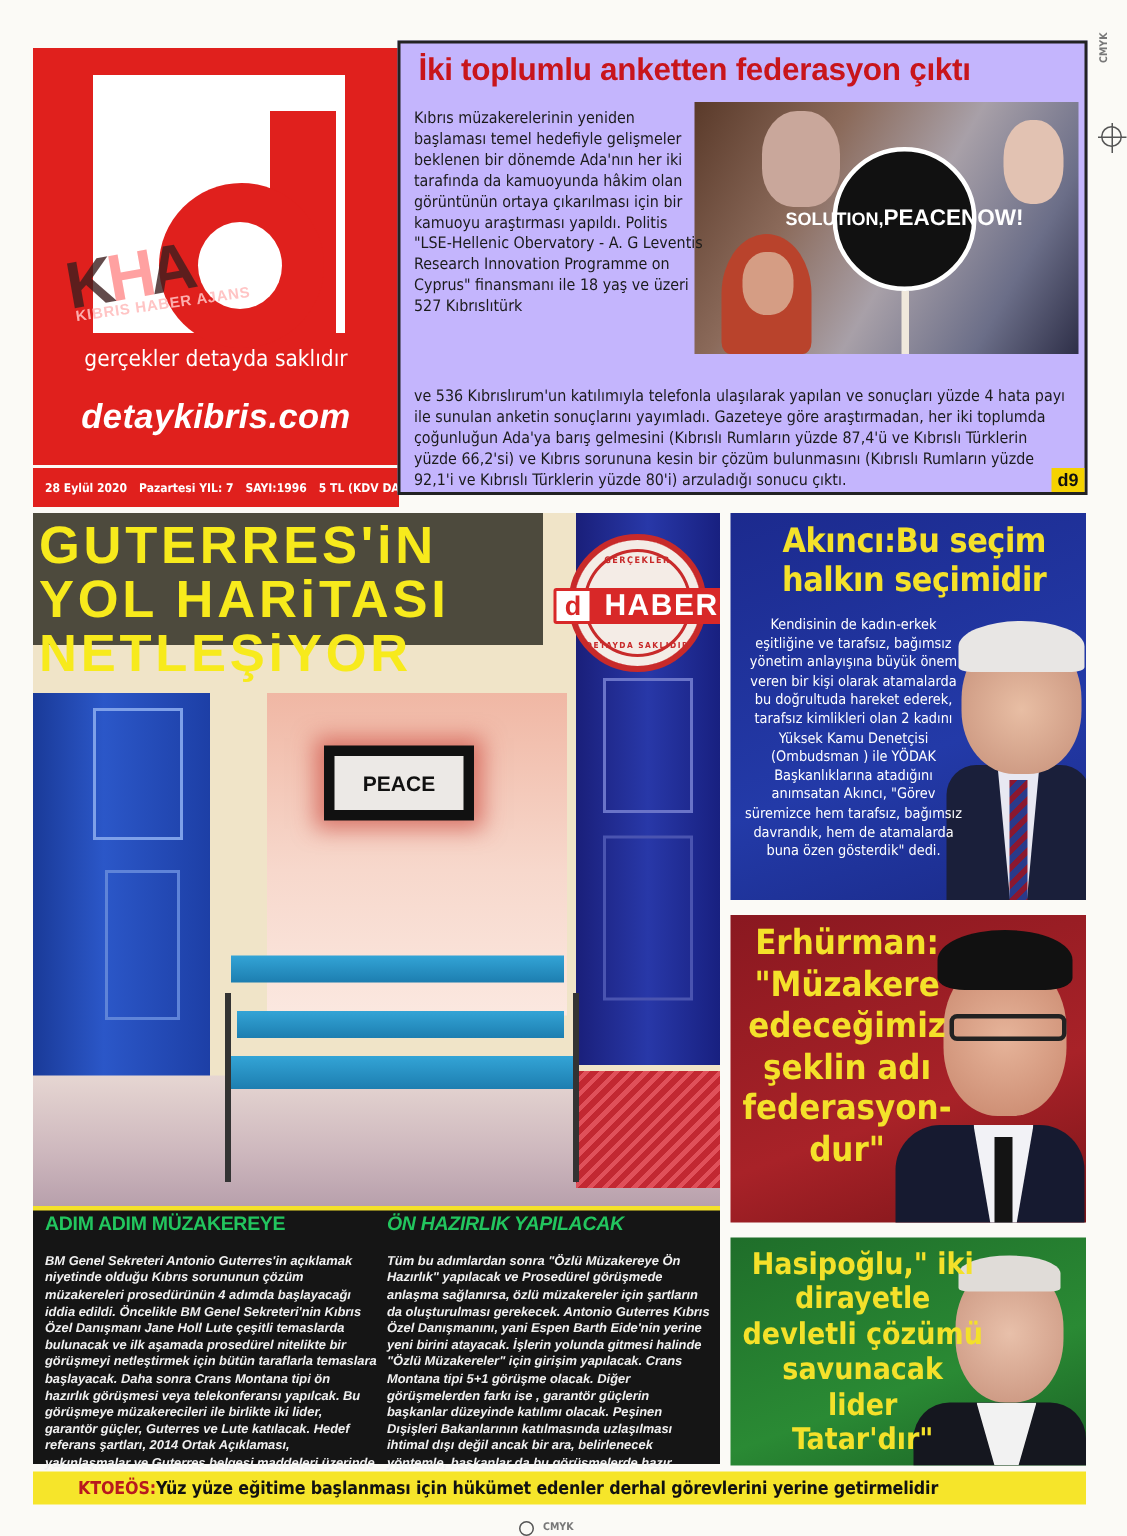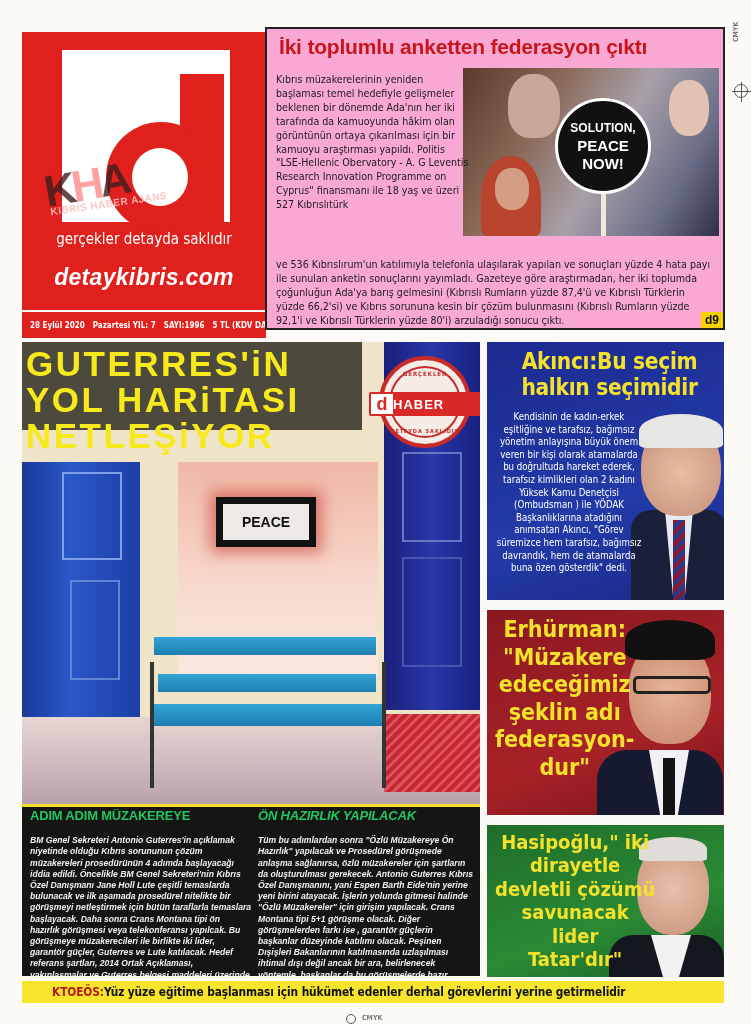--- a/index.html
+++ b/index.html
@@ -13,30 +13,30 @@
   .logo-d-bowl { position: absolute; left: 44px; top: 72px; width: 110px; height: 110px; border-radius: 50%; background: #e0201d; }
   .logo-d-hole { position: absolute; left: 70px; top: 98px; width: 56px; height: 58px; border-radius: 50%; background: #fff; }
   .kha { position: absolute; left: 22px; top: 128px; font-family: "Liberation Sans", sans-serif; font-weight: 900; font-size: 44px; letter-spacing: -4px; color: rgba(60,30,30,0.8); transform: rotate(-10deg); }
   .kha .h { color: rgba(255,130,130,0.75); }
   .kha-sub { position: absolute; left: 28px; top: 166px; font-family: "Liberation Sans", sans-serif; font-size: 10px; font-weight: bold; color: rgba(255,190,190,0.9); transform: rotate(-8deg); letter-spacing: 0.5px; }
   .tagline { position: absolute; left: 0; right: 0; top: 198px; text-align: center; color: #fff; font-size: 15px; }
   .site { position: absolute; left: 0; right: 0; top: 232px; text-align: center; color: #fff; font-family: "Liberation Sans", sans-serif; font-weight: bold; font-style: italic; font-size: 23px; letter-spacing: 0.3px; }
   .issue-bar { position: absolute; left: 0; right: 0; bottom: 0; height: 28px; border-top: 2px solid #fbfaf6; display: flex; align-items: center; gap: 8px; padding-left: 8px; color: #fff; font-size: 8px; font-weight: bold; white-space: nowrap; }
 
   
-  .top-story { position: absolute; left: 265px; top: 27px; width: 460px; height: 303px; border: 2px solid #222; background: #f9a8d4; }
+  .top-story { position: absolute; left: 265px; top: 27px; width: 460px; height: 303px; border: 2px solid #222; background: #c4b5fd; }
   .top-title { position: absolute; left: 12px; top: 6px; font-family: "Liberation Sans", sans-serif; font-weight: bold; font-size: 21px; color: #c8151b; letter-spacing: -0.2px; white-space: nowrap; }
   .top-body-col { position: absolute; left: 9px; top: 44px; width: 196px; font-size: 10.6px; line-height: 13.9px; color: #1b1b1b; }
   .top-body-wide { position: absolute; left: 9px; top: 229px; width: 440px; font-size: 10.6px; line-height: 13.9px; color: #1b1b1b; }
   .top-photo { position: absolute; left: 196px; top: 39px; width: 256px; height: 168px; background: linear-gradient(120deg,#5a3a2a 0%,#8b6a5a 30%,#a8a0a8 55%,#6b6e88 80%,#2e2f48 100%); overflow: hidden; }
   .top-photo .person1 { position: absolute; left: 45px; top: 6px; width: 52px; height: 64px; border-radius: 45% 45% 40% 40%; background: #c9a79b; }
   .top-photo .person2 { position: absolute; left: 206px; top: 12px; width: 40px; height: 56px; border-radius: 45%; background: #e2c2b2; }
   .top-photo .girl { position: absolute; left: 18px; top: 88px; width: 60px; height: 80px; border-radius: 50% 50% 10% 10%; background: #b9432c; }
   .top-photo .girl-face { position: absolute; left: 32px; top: 100px; width: 34px; height: 42px; border-radius: 45%; background: #d59d84; }
-  .sign { position: absolute; left: 92px; top: 30px; width: 96px; height: 96px; border-radius: 50%; background: #111; border: 3px solid #fff; display: flex; flex-direction: column; align-items: center; justify-content: center; color: #fff; font-family: "Liberation Sans", sans-serif; font-weight: bold; line-height: 18px; text-align: left; }
+  .sign { position: absolute; left: 92px; top: 30px; width: 96px; height: 96px; border-radius: 50%; background: #111; border: 3px solid #fff; display: flex; flex-direction: row; align-items: center; justify-content: center; color: #fff; font-family: "Liberation Sans", sans-serif; font-weight: bold; line-height: 18px; text-align: left; }
   .sign .l1 { font-size: 12px; }
   .sign .l2, .sign .l3 { font-size: 15px; }
   .sign-stick { position: absolute; left: 138px; top: 126px; width: 5px; height: 44px; background: #f0e8dc; }
   .page-badge { position: absolute; right: 0; bottom: 0; background: #f5d200; color: #111; font-family: "Liberation Sans", sans-serif; font-weight: bold; font-size: 12px; padding: 1px 4px; }
 
   .cmyk { position: absolute; left: 732px; top: 42px; font-size: 7px; font-weight: bold; color: #777; transform: rotate(-90deg); transform-origin: left top; }
   .reg-mark { position: absolute; left: 734px; top: 84px; width: 14px; height: 14px; border: 1px solid #555; border-radius: 50%; }
   .reg-mark::before { content: ""; position: absolute; left: 6px; top: -3px; width: 1px; height: 20px; background: #555; }
   .reg-mark::after { content: ""; position: absolute; left: -3px; top: 6px; width: 20px; height: 1px; background: #555; }
   .reg-mark-bottom { position: absolute; left: 346px; top: 1014px; width: 10px; height: 10px; border: 1px solid #555; border-radius: 50%; }
@@ -57,21 +57,21 @@
   .bench-leg { position: absolute; width: 4px; background: #333; }
   .ground { position: absolute; left: 0; top: 375px; width: 458px; height: 87px; background: linear-gradient(180deg,#e6d6d2,#cdb7bd 60%,#b8a0ac); }
   .mat { position: absolute; left: 362px; top: 372px; width: 96px; height: 78px; background: repeating-linear-gradient(135deg,#c22832 0 4px,#e0505a 4px 7px); }
   .headline-box { position: absolute; left: 0; top: 0; width: 340px; height: 88px; background: rgba(40,40,30,0.82); }
   .headline { position: absolute; left: 4px; top: 4px; font-family: "Liberation Sans", sans-serif; font-weight: 900; font-size: 35px; line-height: 36px; color: #f7ea1c; letter-spacing: 2.5px; }
   .stamp { position: absolute; left: 357px; top: 14px; width: 92px; height: 92px; border-radius: 50%; background: #f4ece6; border: 4px solid #c82a2a; box-shadow: inset 0 0 0 6px #f4ece6, inset 0 0 0 8px #c82a2a; }
   .stamp-top { position: absolute; left: 0; right: 0; top: 10px; text-align: center; font-size: 6px; font-weight: bold; color: #c82a2a; letter-spacing: 1px; }
   .stamp-bottom { position: absolute; left: 0; right: 0; bottom: 10px; text-align: center; font-size: 5.5px; font-weight: bold; color: #c82a2a; letter-spacing: 1px; }
   .stamp-band { position: absolute; left: -14px; top: 32px; width: 120px; height: 24px; background: #d82828; display: flex; align-items: center; border-radius: 2px; }
   .stamp-d { width: 22px; height: 20px; margin-left: 2px; background: #fff; color: #d82828; font-family: "Liberation Sans", sans-serif; font-weight: 900; font-size: 18px; line-height: 20px; text-align: center; }
-  .stamp-haber { flex: 1; color: #fff; font-family: "Liberation Sans", sans-serif; font-weight: bold; font-size: 13px; letter-spacing: 1px; }
+  .stamp-haber { flex: 1; color: #fff; font-family: "Liberation Sans", sans-serif; font-weight: bold; font-size: 20px; text-align: center; letter-spacing: 1px; }
 
   .stories-bottom { position: absolute; left: 22px; top: 804px; width: 458px; height: 172px; background: #151515; border-top: 3px solid #f4e12a; }
   .story-col { position: absolute; top: 3px; width: 222px; color: #f1f1f1; font-family: "Liberation Sans", sans-serif; font-style: italic; font-weight: bold; font-size: 8.6px; line-height: 11.2px; }
   .story-col h3 { font-style: normal; font-size: 13px; color: #22c55e; margin-bottom: 14px; letter-spacing: -0.2px; }
   .story-col.right h3 { font-style: italic; }
 
   
   .side-box { position: absolute; left: 487px; width: 237px; overflow: hidden; text-align: center; }
   .akinci { top: 342px; height: 258px; background: linear-gradient(160deg,#1c2a8e,#233aa8 60%,#1a2a88); }
   .akinci-title { position: absolute; left: 8px; top: 6px; font-size: 22.5px; line-height: 26px; color: #f4e12a; font-weight: bold; letter-spacing: -0.3px; }

